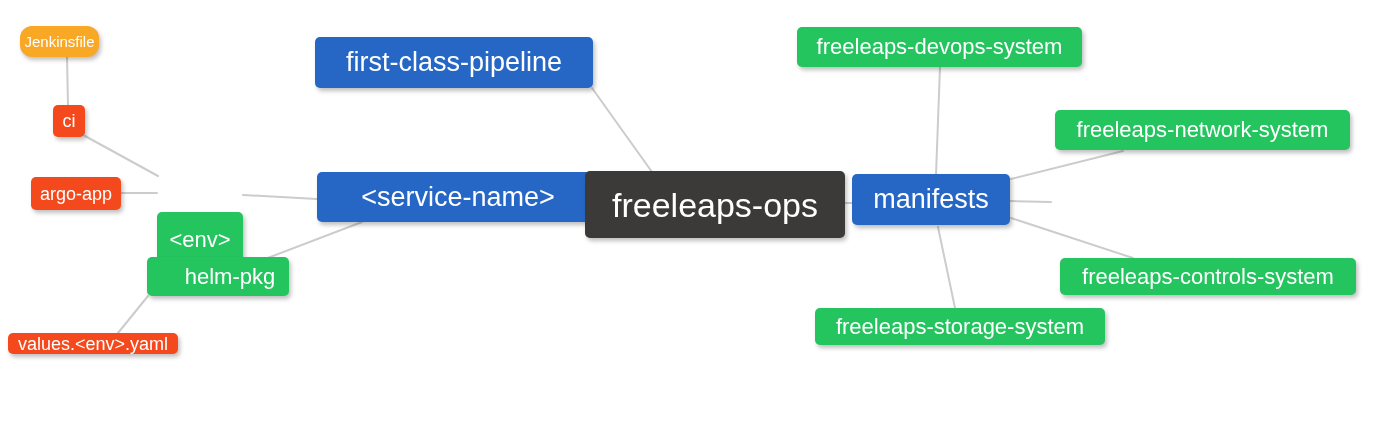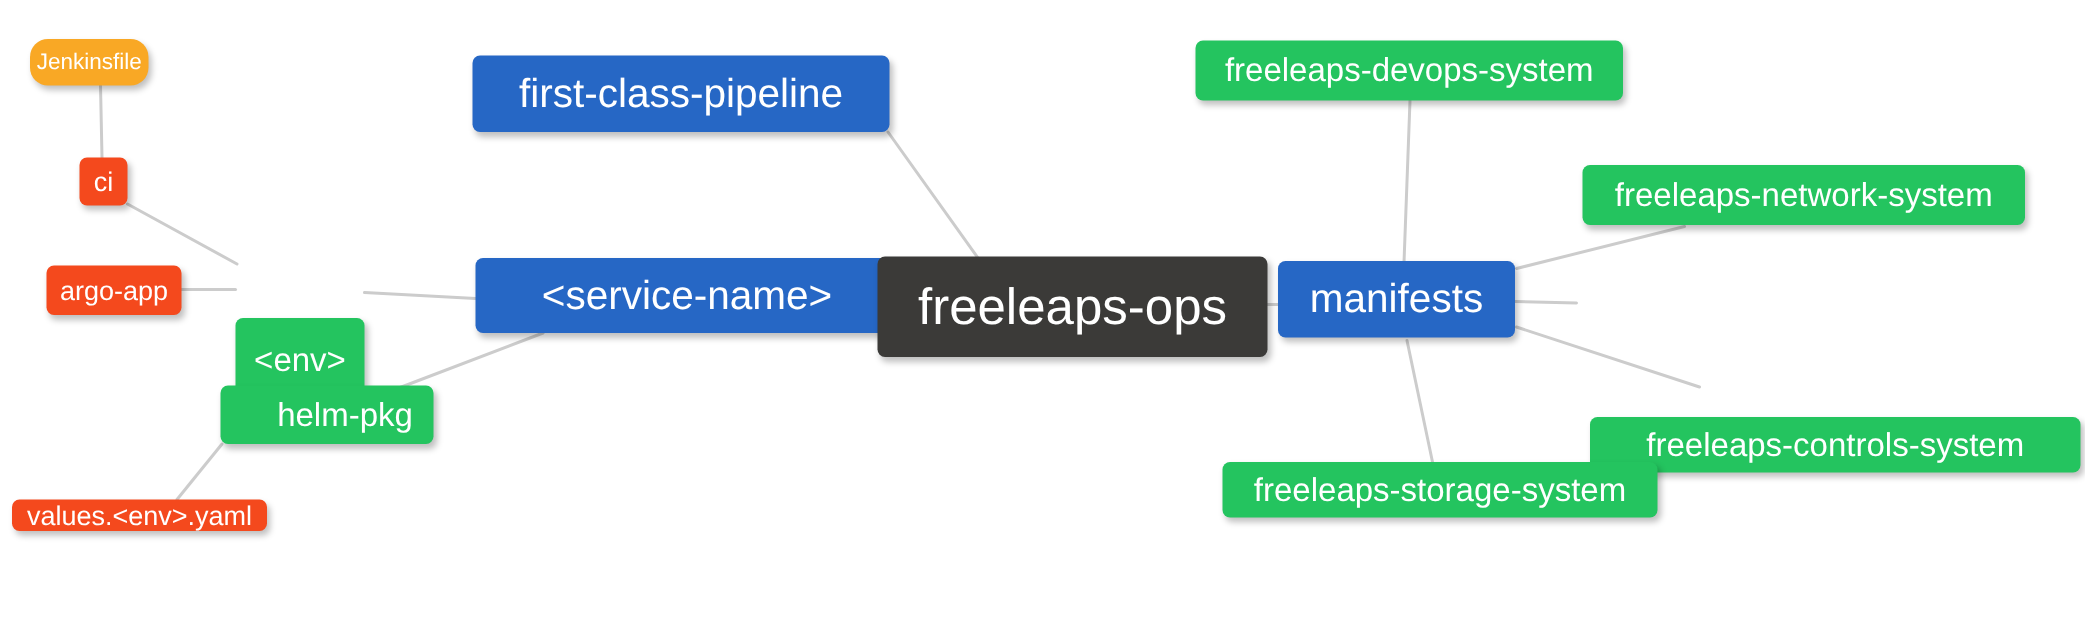--- a/index.html
+++ b/index.html
@@ -56,16 +56,16 @@
   <div class="node red" style="left:31px;  top:177px; width:90px;  height:33px; font-size:18px;">argo-app</div>
   <div class="node green" style="left:157px; top:174px; width:86px;  height:55px; font-size:22px;margin-top:38px;">&lt;env&gt;</div>
   <div class="node green" style="left:147px; top:257px; width:118px; height:39px; font-size:22px;padding-left:24px;">helm-pkg</div>
   <div class="node red" style="left:8px;   top:333px; width:170px; height:21px; font-size:18px;">values.&lt;env&gt;.yaml</div>
   <div class="node blue" style="left:315px; top:37px;  width:278px; height:51px; font-size:27px;">first-class-pipeline</div>
   <div class="node blue" style="left:317px; top:172px; width:282px; height:50px; font-size:27px;">&lt;service-name&gt;</div>
   <div class="node root" style="left:585px; top:171px; width:260px; height:67px; font-size:34px;">freeleaps-ops</div>
   <div class="node blue" style="left:852px; top:174px; width:158px; height:51px; font-size:27px;">manifests</div>
   <div class="node green" style="left:797px; top:27px;  width:285px; height:40px; font-size:22px;">freeleaps-devops-system</div>
   <div class="node green" style="left:1055px;top:110px; width:295px; height:40px; font-size:22px;">freeleaps-network-system</div>
-  <div class="node green" style="left:1060px;top:258px; width:327px; height:37px; font-size:22px;margin-top:20px;">freeleaps-controls-system</div>
+  <div class="node green" style="left:1060px;top:258px; width:296px; height:37px; font-size:22px;">freeleaps-controls-system</div>
   <div class="node green" style="left:815px; top:308px; width:290px; height:37px; font-size:22px;">freeleaps-storage-system</div>
 
 </div>
 
 </body></html>

